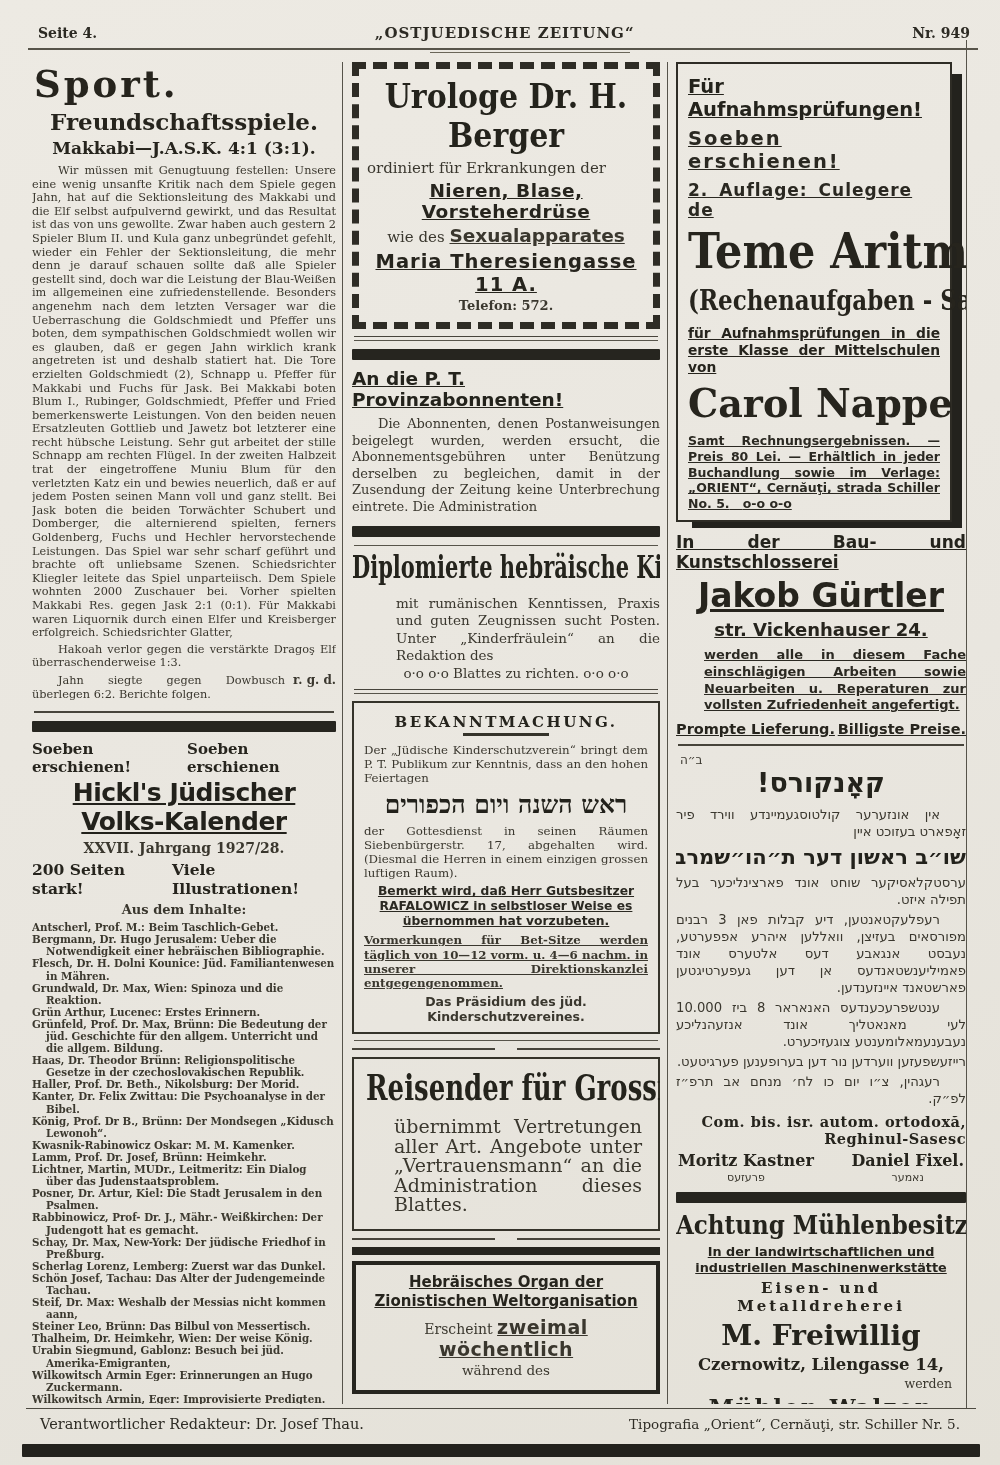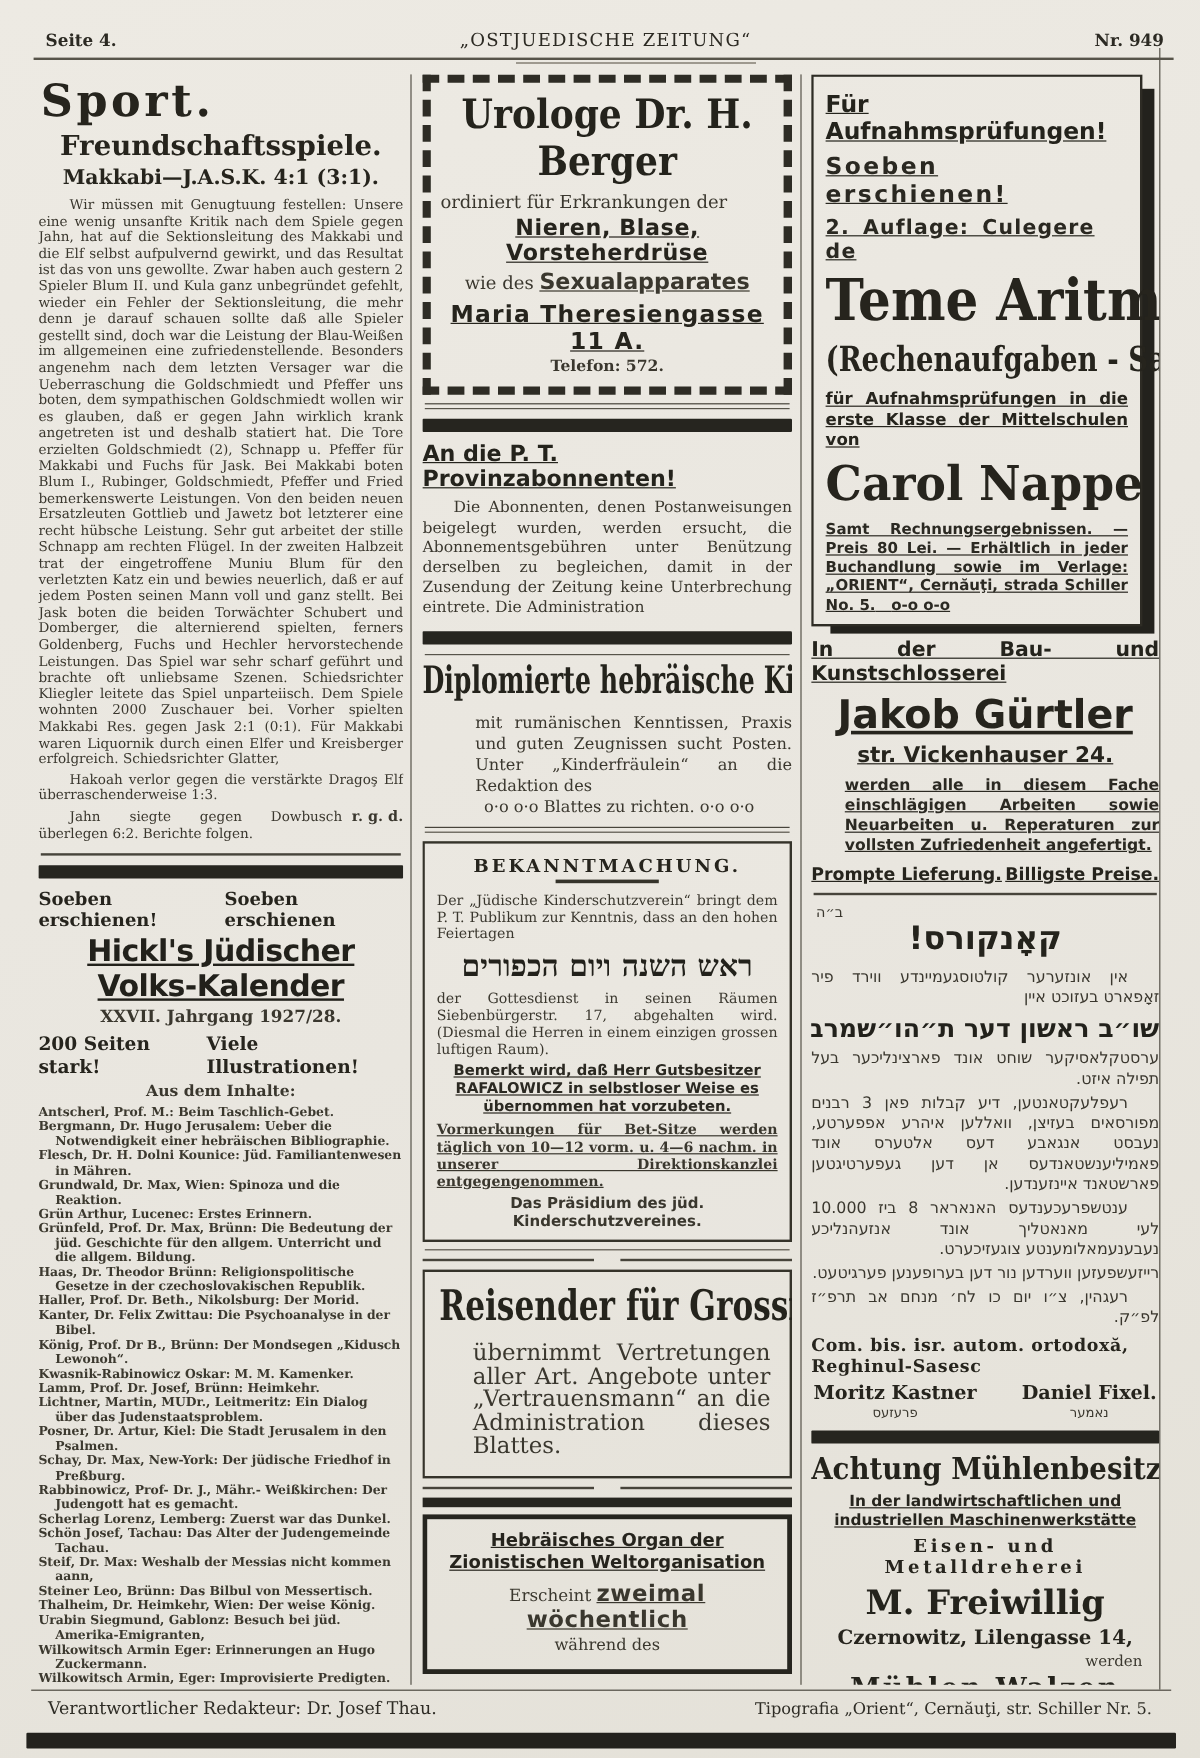--- a/index.html
+++ b/index.html
@@ -2,21 +2,21 @@
 <html><head>
 <meta charset="utf-8">
 <style>
   html,body{margin:0;padding:0;background:#b8b4ab;}
   .page{position:relative;width:1000px;height:1465px;margin:0 auto;
         background:linear-gradient(160deg,#edeae3 0%,#e9e6df 55%,#e4e1d8 100%);
         font-family:"DejaVu Serif",serif;color:#3a372e;overflow:hidden;}
   
   .masthead{position:absolute;top:24px;left:38px;right:30px;display:flex;justify-content:space-between;align-items:baseline;}
   .mast-page,.mast-issue{font-weight:bold;font-size:14px;color:#2c2a23;}
-  .mast-title{font-weight:normal;font-size:15px;letter-spacing:1px;color:#2c2a23;}
+  .mast-title{font-weight:bold;font-size:15px;letter-spacing:1px;color:#2c2a23;}
   .mast-rule{position:absolute;top:48px;left:28px;right:22px;border-top:2px solid #57544a;}
   .mast-rule2{position:absolute;top:52px;left:430px;width:200px;border-top:1.5px solid #6a6659;}
   
   .col{position:absolute;top:62px;height:1342px;overflow:hidden;}
   .col-left{left:32px;width:304px;}
   .col-mid{left:352px;width:308px;}
   .col-right{left:676px;width:290px;}
   .vdiv{position:absolute;top:62px;height:1342px;border-left:1.5px solid #56534a;}
   .vdiv-1{left:342px;}
   .vdiv-2{left:667px;}
@@ -90,21 +90,21 @@
   .guert-l1{font-size:17px;color:#24231c;text-align:justify;word-spacing:5px;margin:2px 0 4px;}
   .guert-name{font-size:33px;text-align:center;color:#26241d;margin:2px 0 4px;}
   .guert-addr{font-size:18px;text-align:center;color:#26241d;margin:0 0 7px;}
   .guert-p{font-size:13px;line-height:16.8px;margin:0 0 7px 28px;color:#2b2922;}
   .guert-row{display:flex;justify-content:space-between;font-size:14.5px;color:#26241d;margin:2px 0 6px;}
   .rtl{direction:rtl;font-family:"DejaVu Sans",sans-serif;}
   .konk-bh{font-size:12px;text-align:left;margin:4px 4px 0;}
   .konk-title{font-size:27px;font-weight:bold;text-align:center;margin:0 0 8px;color:#24231c;}
   .konk-p{font-size:13.2px;line-height:17px;text-align:justify;margin:0 0 3px;}
   .konk-head2{font-size:21px;font-weight:bold;text-align:center;white-space:nowrap;margin:5px 0;color:#22211b;}
-  .konk-com{direction:ltr;font-family:"DejaVu Serif",serif;font-weight:bold;font-size:14.5px;text-align:left;letter-spacing:0.5px;margin:6px 0 4px;color:#26241d;}
+  .konk-com{direction:ltr;font-family:"DejaVu Serif",serif;font-weight:bold;font-size:14.5px;text-align:right;letter-spacing:0.5px;margin:6px 0 4px;color:#26241d;}
   .konk-sigs{display:flex;justify-content:space-between;direction:ltr;margin:0 2px 4px;}
   .konk-sig-name{font-family:"DejaVu Serif",serif;font-size:16px;font-weight:bold;color:#26241d;text-align:center;}
   .konk-sig-sub{font-size:11px;text-align:center;margin-top:1px;}
   .muehl-title{font-size:23px;font-weight:bold;text-align:center;white-space:nowrap;margin:6px 0 6px;color:#24231c;transform:scaleY(1.1);}
   .muehl-p1{font-size:12.8px;line-height:15.8px;text-align:center;color:#26241d;margin:0 0 3px;}
   .muehl-p2{font-size:15px;font-weight:bold;text-align:center;letter-spacing:3px;margin:2px 0 4px;color:#26241d;}
   .muehl-name{font-size:28px;font-weight:bold;text-align:center;margin:2px 0 3px;color:#24231c;}
   .muehl-addr{font-size:16.5px;font-weight:bold;text-align:center;margin:0 0 2px;color:#26241d;}
   .muehl-werden{font-size:12.5px;text-align:right;margin:0 14px 2px 0;}
   .muehl-product{font-size:23px;font-weight:bold;text-align:center;letter-spacing:2px;margin:0 0 4px;color:#24231c;}
@@ -159,22 +159,22 @@
       <div class="toc-item">Grün Arthur, Lucenec: Erstes Erinnern.</div>
       <div class="toc-item">Grünfeld, Prof. Dr. Max, Brünn: Die Bedeutung der jüd. Geschichte für den allgem. Unterricht und die allgem. Bildung.</div>
       <div class="toc-item">Haas, Dr. Theodor Brünn: Religionspolitische Gesetze in der czechoslovakischen Republik.</div>
       <div class="toc-item">Haller, Prof. Dr. Beth., Nikolsburg: Der Morid.</div>
       <div class="toc-item">Kanter, Dr. Felix Zwittau: Die Psychoanalyse in der Bibel.</div>
       <div class="toc-item">König, Prof. Dr B., Brünn: Der Mondsegen „Kidusch Lewonoh“.</div>
       <div class="toc-item">Kwasnik-Rabinowicz Oskar: M. M. Kamenker.</div>
       <div class="toc-item">Lamm, Prof. Dr. Josef, Brünn: Heimkehr.</div>
       <div class="toc-item">Lichtner, Martin, MUDr., Leitmeritz: Ein Dialog über das Judenstaatsproblem.</div>
       <div class="toc-item">Posner, Dr. Artur, Kiel: Die Stadt Jerusalem in den Psalmen.</div>
+      <div class="toc-item">Rabbinowicz, Prof- Dr. J., Mähr.- Weißkirchen: Der Judengott hat es gemacht.</div>
       <div class="toc-item">Schay, Dr. Max, New-York: Der jüdische Friedhof in Preßburg.</div>
-      <div class="toc-item">Rabbinowicz, Prof- Dr. J., Mähr.- Weißkirchen: Der Judengott hat es gemacht.</div>
       <div class="toc-item">Scherlag Lorenz, Lemberg: Zuerst war das Dunkel.</div>
       <div class="toc-item">Schön Josef, Tachau: Das Alter der Judengemeinde Tachau.</div>
       <div class="toc-item">Steif, Dr. Max: Weshalb der Messias nicht kommen aann,</div>
       <div class="toc-item">Steiner Leo, Brünn: Das Bilbul von Messertisch.</div>
       <div class="toc-item">Thalheim, Dr. Heimkehr, Wien: Der weise König.</div>
       <div class="toc-item">Urabin Siegmund, Gablonz: Besuch bei jüd. Amerika-Emigranten,</div>
       <div class="toc-item">Wilkowitsch Armin Eger: Erinnerungen an Hugo Zuckermann.</div>
       <div class="toc-item">Wilkowitsch Armin, Eger: Improvisierte Predigten.</div>
     </div>
 

